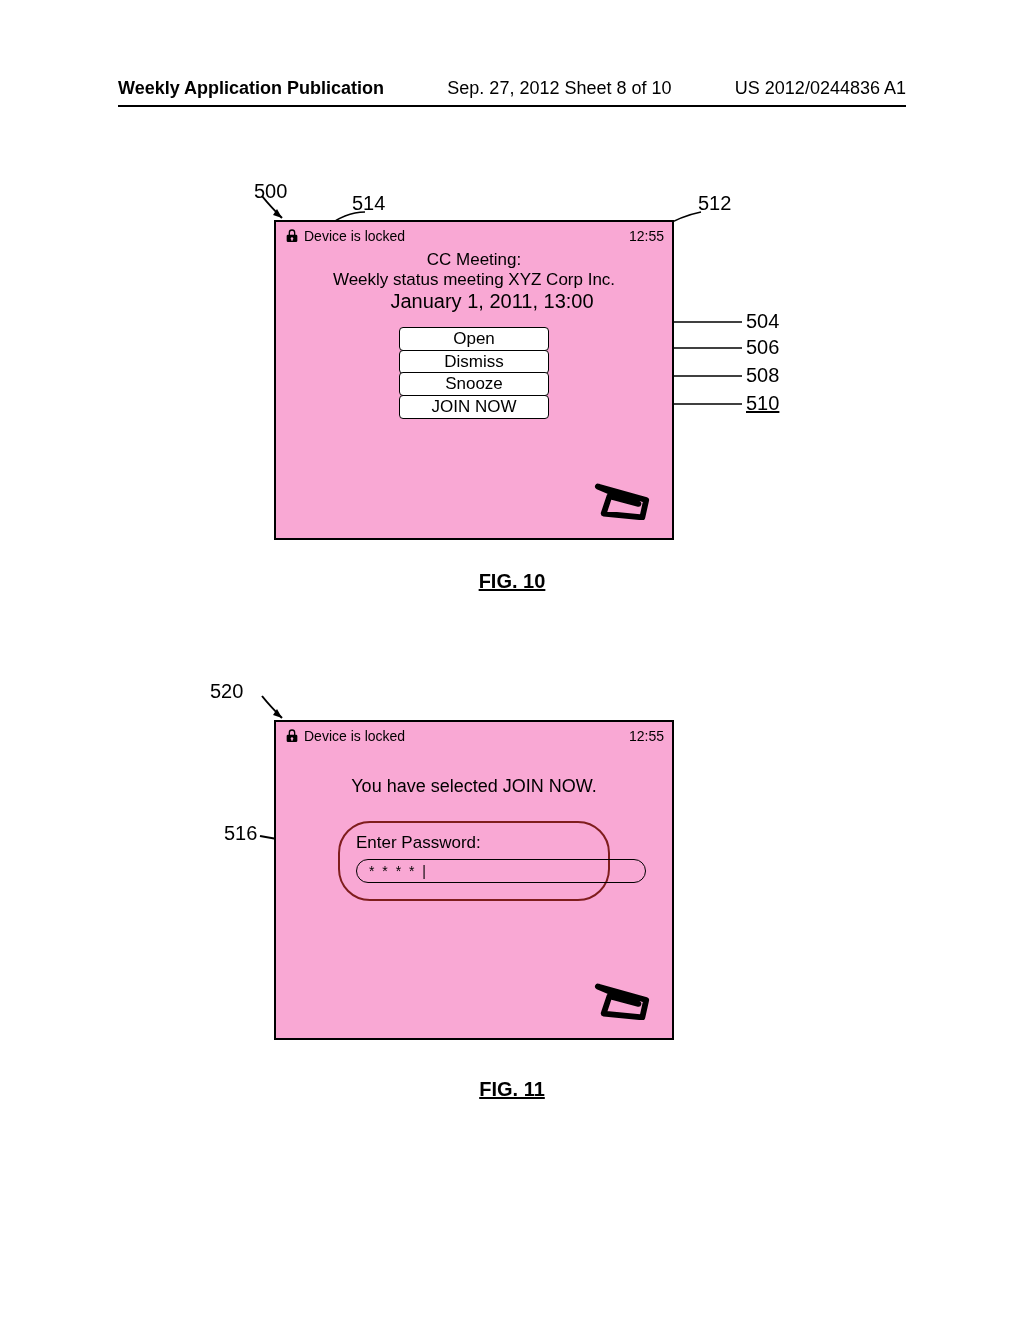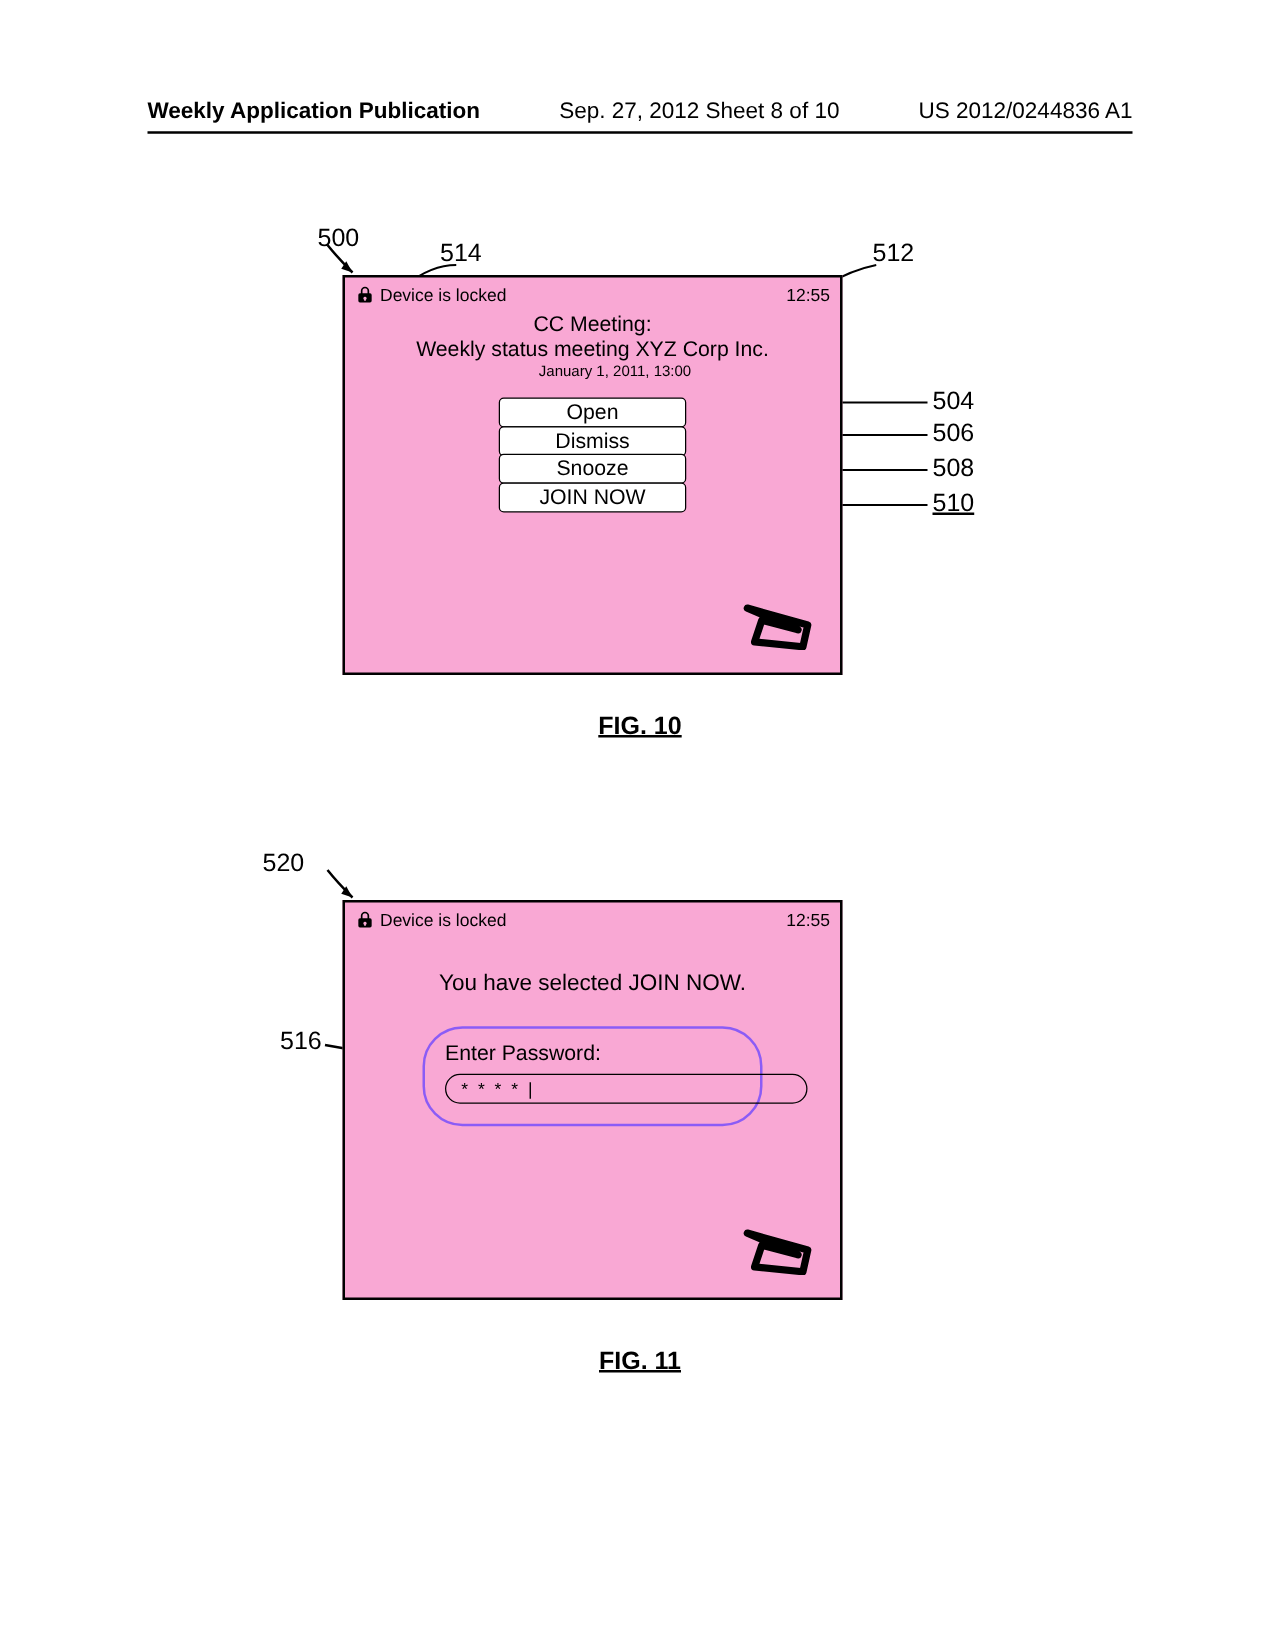--- a/index.html
+++ b/index.html
@@ -37,21 +37,21 @@
     align-items: center;
     padding: 6px 8px 2px 8px;
     font-size: 14px;
   }
   .status-left { display: flex; align-items: center; gap: 4px; }
   .status-right { margin-left: auto; font-size: 14px; }
   .lock-icon svg { width: 16px; height: 16px; display: block; }
   .notif-block { text-align: center; margin-top: 4px; }
   .notif-line1 { font-size: 17px; }
   .notif-line2 { font-size: 17px; font-weight: normal; }
-  .notif-line3 { font-size: 12px; padding-left: 36px; }
+  .notif-line3 { font-size: 20px; padding-left: 36px; }
   .btn-stack {
     margin: 14px auto 0 auto;
     width: 150px;
   }
   .btn-stack .btn {
     border: 1.5px solid #000;
     border-radius: 4px;
     text-align: center;
     padding: 1px 0;
     font-size: 17px;
@@ -61,21 +61,21 @@
   .logo-corner {
     position: absolute;
     right: 20px;
     bottom: 18px;
   }
   .logo-corner svg { width: 58px; height: 40px; display: block; }
   .prompt-line { text-align: center; font-size: 18px; margin-top: 30px; }
   .pw-block {
     margin: 24px auto 0 auto;
     width: 272px;
-    border: 2px solid #8b5cf6;
+    border: 2px solid #7f1d1d;
     border-radius: 32px;
     padding: 10px 16px 16px 16px;
   }
   .pw-label { font-size: 17px; margin-bottom: 6px; }
   .pw-field {
     border: 1.5px solid #000;
     border-radius: 14px;
     padding: 3px 12px;
     font-size: 14px;
     letter-spacing: 2px;

